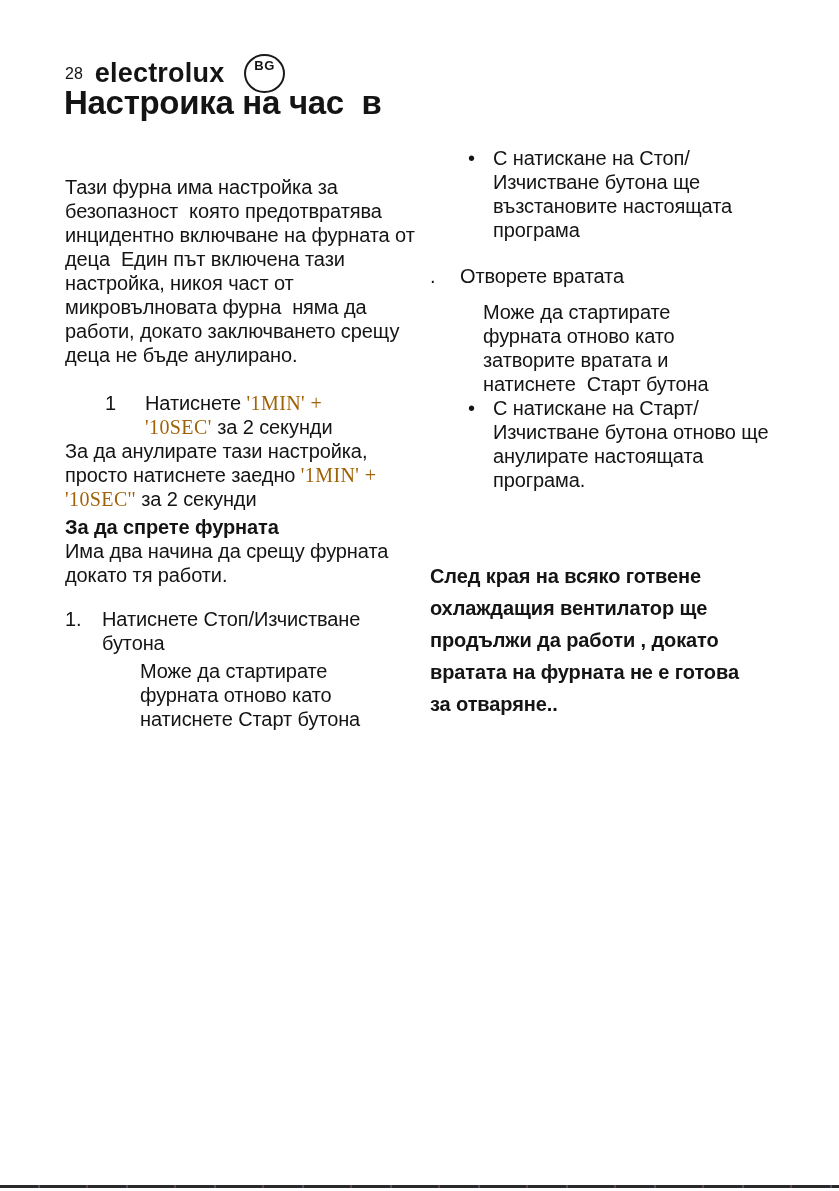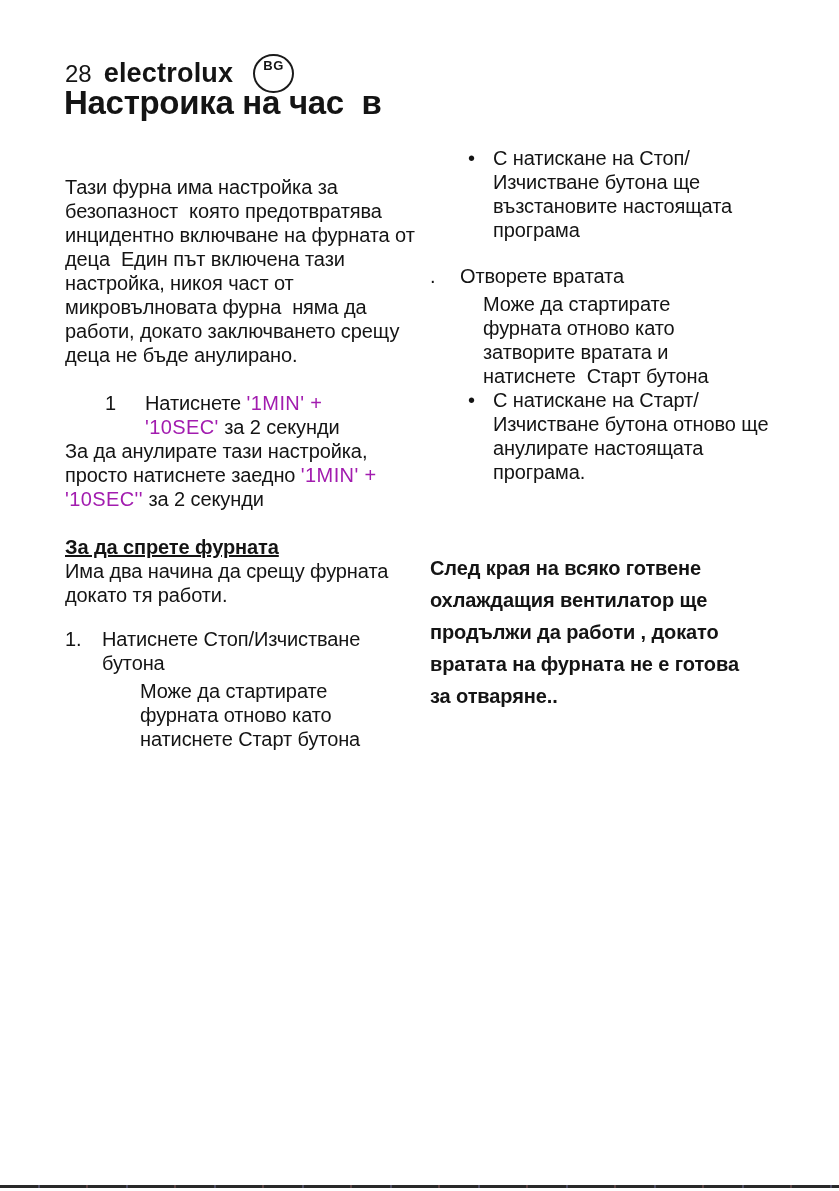--- a/index.html
+++ b/index.html
@@ -8,60 +8,60 @@
     width:839px;height:1191px;
     background:#ffffff;
     color:#141414;
     font-family:"Liberation Sans",sans-serif;
     margin:0 auto;
     overflow:hidden;
   }
   .pre{white-space:pre-wrap;}
   
   .header{position:absolute;left:65px;top:54px;display:flex;align-items:center;}
-  .pagenum{font-size:24px;}
+  .pagenum{font-size:16px;}
   .brand{font-size:27px;font-weight:bold;letter-spacing:0.2px;margin-left:12px;}
   .badge{
     display:inline-block;margin-left:20px;
     border:2px solid #1a1a1a;border-radius:50%;
     padding:3px 8px 19px 8px;
     font-size:13px;font-weight:bold;letter-spacing:0.5px;
     line-height:1;
   }
   
   h1.title{
     position:absolute;left:64px;top:84px;margin:0;
     font-size:33px;font-weight:bold;letter-spacing:-0.3px;
   }
   
   .col-left{position:absolute;left:65px;top:175px;width:356px;}
   .col-right{position:absolute;left:430px;top:146px;width:365px;}
   .body{font-size:20px;line-height:24px;letter-spacing:-0.1px;}
   p{margin:0;}
-  .key{color:#a21caf;letter-spacing:0.4px;}
+  .key{color:#a16207;letter-spacing:0.4px;font-family:Liberation Serif, serif;}
   b{font-weight:normal;}
   
   .step{display:flex;margin-top:24px;padding-left:40px;}
   .step-num{width:40px;flex:none;}
   .step-text{width:222px;}
   .cancel-par{width:352px;}
-  .stop-heading{margin-top:24px;font-weight:bold;text-decoration:underline;}
+  .stop-heading{margin-top:4px;font-weight:bold;}
   .stop-intro{width:352px;}
   .list-item{display:flex;margin-top:20px;}
   .list-marker{width:37px;flex:none;}
   .list-text{width:272px;}
   .sub-note{margin-left:75px;margin-top:4px;width:238px;}
   
   .bullet{display:flex;padding-left:38px;}
   .bullet-marker{width:25px;flex:none;}
   .bullet-text{width:282px;}
   .dot-item{display:flex;margin-top:22px;}
   .dot-marker{width:30px;flex:none;}
   .dot-text{width:300px;}
-  .dot-note{margin-left:53px;margin-top:4px;width:238px;}
+  .dot-note{margin-left:53px;margin-top:12px;width:238px;}
   .footer-note{margin-top:68px;width:324px;font-weight:bold;line-height:32px;}
   
   .scanline{
     position:absolute;left:0;top:1185px;width:839px;height:3px;
     background:repeating-linear-gradient(90deg,
       #111 0px,#111 38px,#3a3a52 38px,#3a3a52 40px,
       #111 40px,#111 86px,#4a3030 86px,#4a3030 88px);
     opacity:0.9;
   }
 </style>

